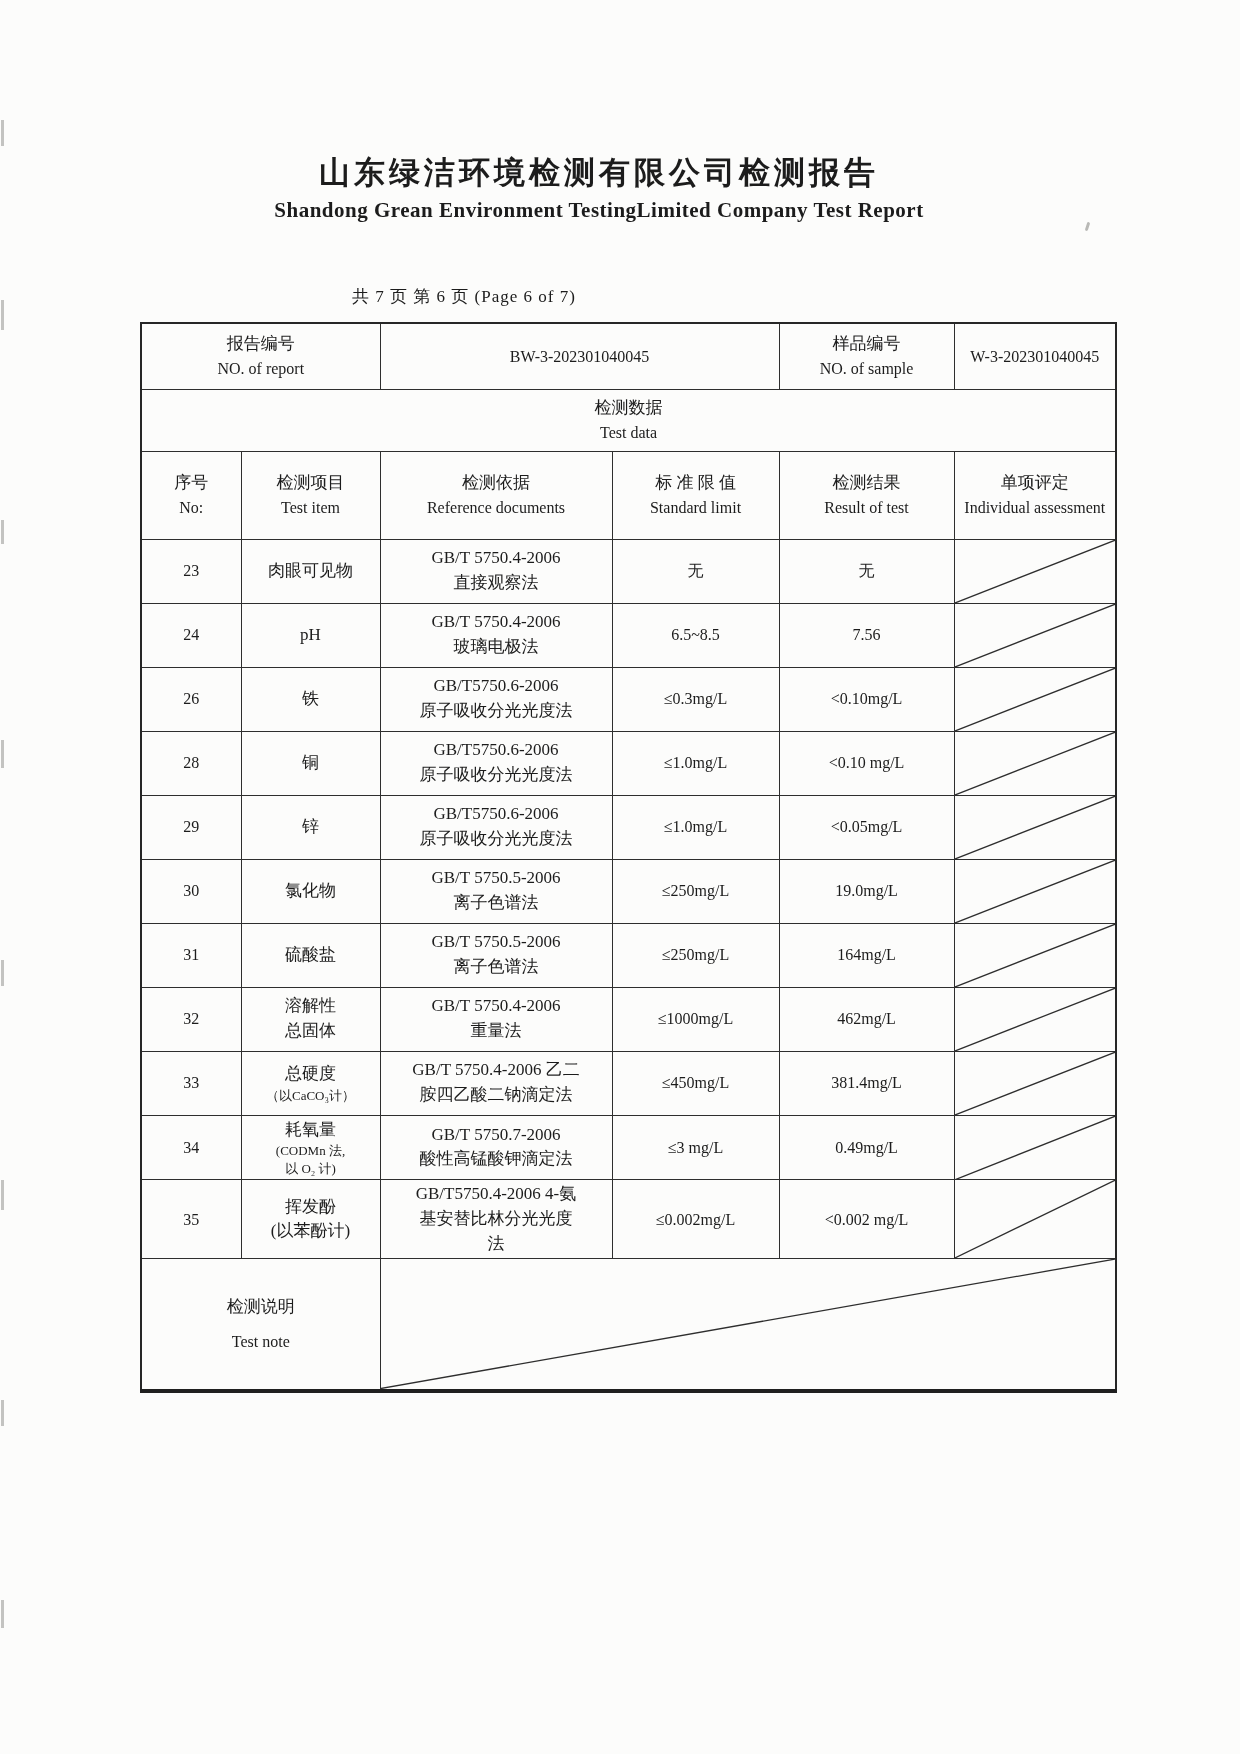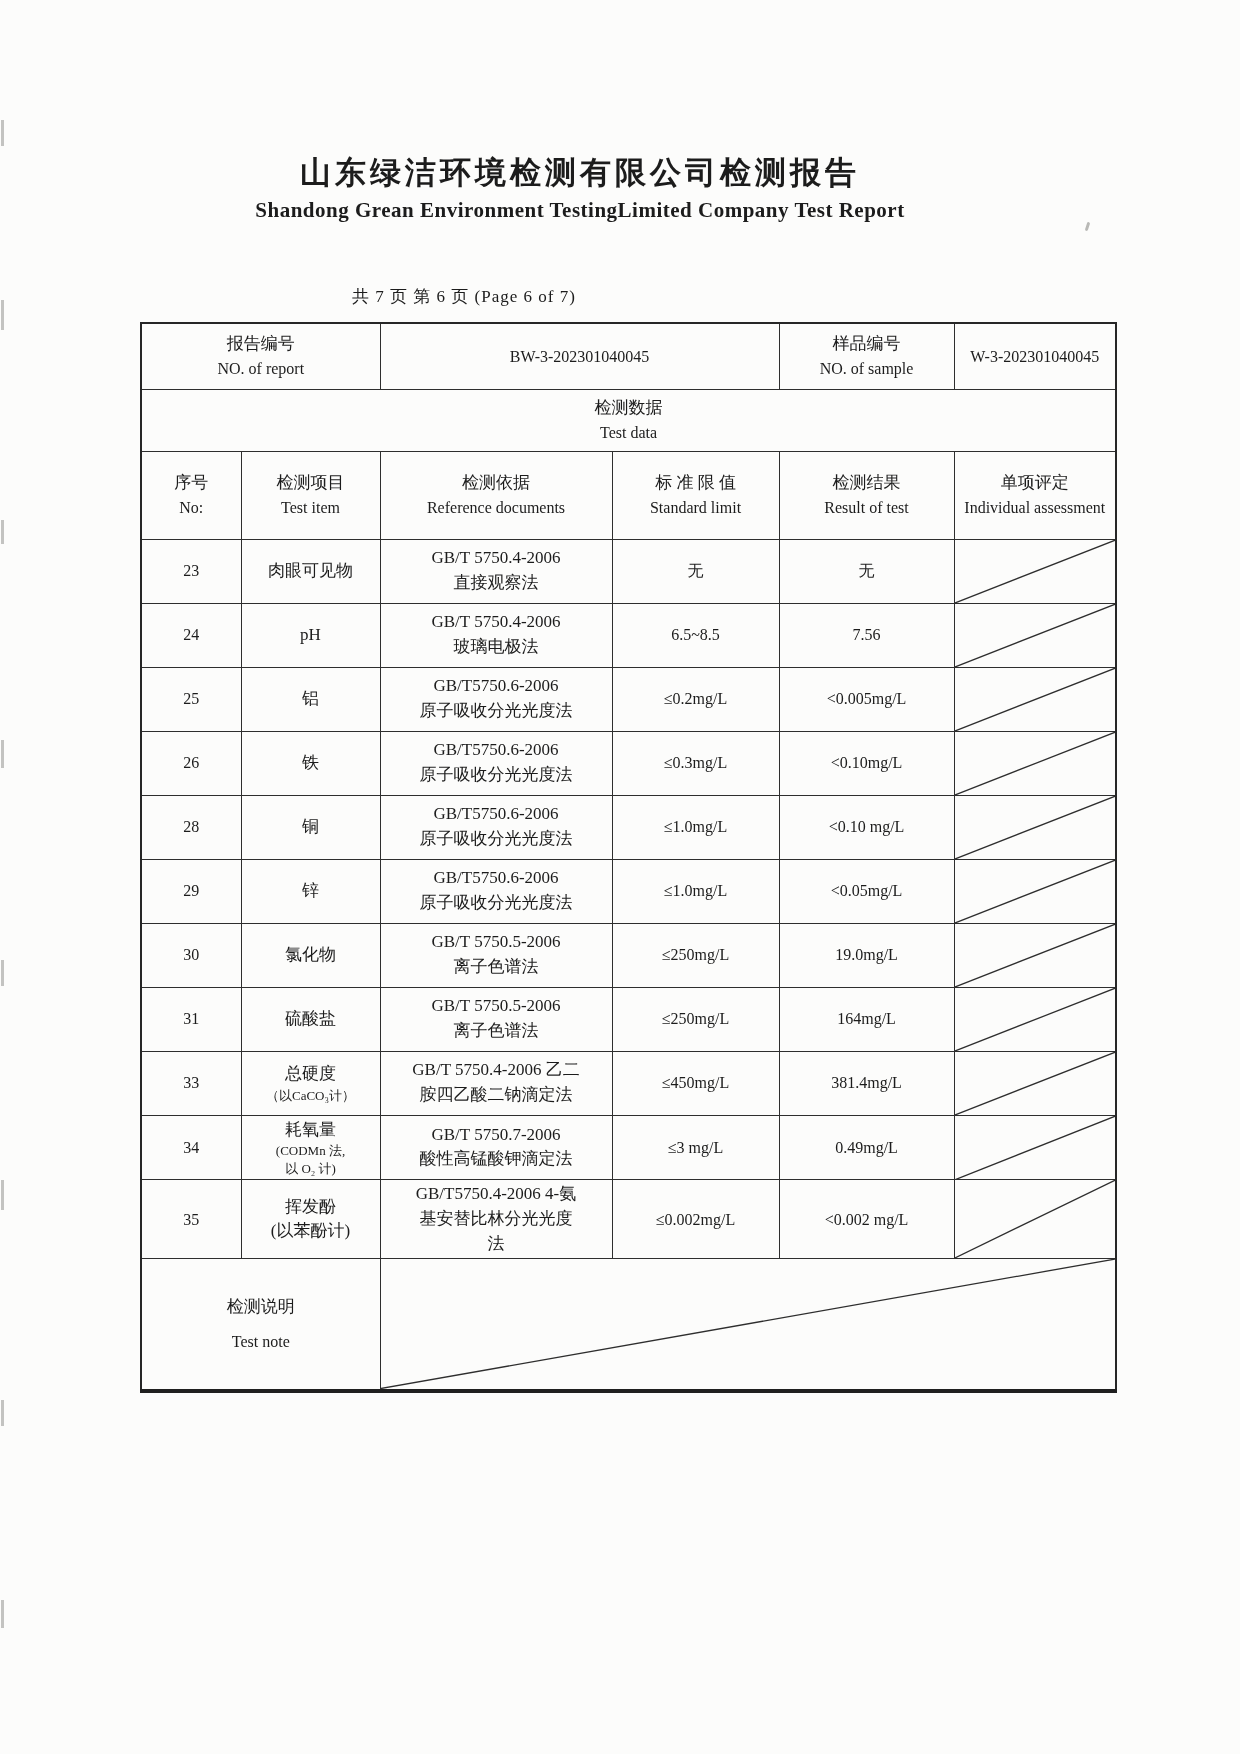--- a/index.html
+++ b/index.html
@@ -4,21 +4,21 @@
 <style>
   html,body { margin:0; padding:0; }
   body {
     width:1240px; height:1754px;
     background:#fcfcfb;
     font-family:"Liberation Serif","DejaVu Serif",serif;
     color:#1c1c1c;
     position:relative;
     overflow:hidden;
   }
-  .doc-header { position:absolute; top:152px; left:0; width:1160px; text-align:center; }
+  .doc-header { position:absolute; top:152px; left:0; width:1160px; text-align:center;padding-left:19px; }
   .title-zh { font-size:31px; font-weight:bold; letter-spacing:4px; }
   .title-en { font-size:21px; font-weight:bold; margin-top:4px; letter-spacing:0.5px; }
   .doc-code { font-size:17px; margin-top:9px; }
   .page-indicator { position:absolute; top:285px; left:0; width:928px; text-align:center; font-size:17px; letter-spacing:1px; }
 
   table.report-table {
     position:absolute; top:322px; left:140px; width:975px;
     border-collapse:collapse; table-layout:fixed;
     border:2px solid #262626;
     border-bottom:4px solid #1f1f1f;
@@ -152,80 +152,63 @@
         </td>
         <td class="val-line">6.5~8.5</td>
         <td class="val-line">7.56</td>
         <td class="slash-cell">
           <svg viewBox="0 0 100 100" preserveAspectRatio="none">
             <line x1="0" y1="100" x2="100" y2="0" stroke="#2e2e2e" stroke-width="1.3" vector-effect="non-scaling-stroke"></line>
           </svg>
         </td>
       </tr>
       <tr style="height: 64px;">
-        <td>25</td>
-        <td>
-          <div class="zh-line">铝</div>
+        <td>26</td>
+        <td>
+          <div class="zh-line">铁</div>
         </td>
         <td>
           <div class="zh-line">GB/T5750.6-2006</div>
           <div class="zh-line">原子吸收分光光度法</div>
         </td>
-        <td class="val-line">≤0.2mg/L</td>
-        <td class="val-line">&lt;0.005mg/L</td>
-        <td class="slash-cell">
-          <svg viewBox="0 0 100 100" preserveAspectRatio="none">
-            <line x1="0" y1="100" x2="100" y2="0" stroke="#2e2e2e" stroke-width="1.3" vector-effect="non-scaling-stroke"></line>
-          </svg>
-        </td>
-      </tr>
-      <tr style="height: 64px;">
-        <td>26</td>
-        <td>
-          <div class="zh-line">铁</div>
+        <td class="val-line">≤0.3mg/L</td>
+        <td class="val-line">&lt;0.10mg/L</td>
+        <td class="slash-cell">
+          <svg viewBox="0 0 100 100" preserveAspectRatio="none">
+            <line x1="0" y1="100" x2="100" y2="0" stroke="#2e2e2e" stroke-width="1.3" vector-effect="non-scaling-stroke"></line>
+          </svg>
+        </td>
+      </tr>
+      <tr style="height: 64px;">
+        <td>28</td>
+        <td>
+          <div class="zh-line">铜</div>
         </td>
         <td>
           <div class="zh-line">GB/T5750.6-2006</div>
           <div class="zh-line">原子吸收分光光度法</div>
         </td>
-        <td class="val-line">≤0.3mg/L</td>
-        <td class="val-line">&lt;0.10mg/L</td>
-        <td class="slash-cell">
-          <svg viewBox="0 0 100 100" preserveAspectRatio="none">
-            <line x1="0" y1="100" x2="100" y2="0" stroke="#2e2e2e" stroke-width="1.3" vector-effect="non-scaling-stroke"></line>
-          </svg>
-        </td>
-      </tr>
-      <tr style="height: 64px;">
-        <td>28</td>
-        <td>
-          <div class="zh-line">铜</div>
+        <td class="val-line">≤1.0mg/L</td>
+        <td class="val-line">&lt;0.10 mg/L</td>
+        <td class="slash-cell">
+          <svg viewBox="0 0 100 100" preserveAspectRatio="none">
+            <line x1="0" y1="100" x2="100" y2="0" stroke="#2e2e2e" stroke-width="1.3" vector-effect="non-scaling-stroke"></line>
+          </svg>
+        </td>
+      </tr>
+      <tr style="height: 64px;">
+        <td>29</td>
+        <td>
+          <div class="zh-line">锌</div>
         </td>
         <td>
           <div class="zh-line">GB/T5750.6-2006</div>
           <div class="zh-line">原子吸收分光光度法</div>
         </td>
         <td class="val-line">≤1.0mg/L</td>
-        <td class="val-line">&lt;0.10 mg/L</td>
-        <td class="slash-cell">
-          <svg viewBox="0 0 100 100" preserveAspectRatio="none">
-            <line x1="0" y1="100" x2="100" y2="0" stroke="#2e2e2e" stroke-width="1.3" vector-effect="non-scaling-stroke"></line>
-          </svg>
-        </td>
-      </tr>
-      <tr style="height: 64px;">
-        <td>29</td>
-        <td>
-          <div class="zh-line">锌</div>
-        </td>
-        <td>
-          <div class="zh-line">GB/T5750.6-2006</div>
-          <div class="zh-line">原子吸收分光光度法</div>
-        </td>
-        <td class="val-line">≤1.0mg/L</td>
         <td class="val-line">&lt;0.05mg/L</td>
         <td class="slash-cell">
           <svg viewBox="0 0 100 100" preserveAspectRatio="none">
             <line x1="0" y1="100" x2="100" y2="0" stroke="#2e2e2e" stroke-width="1.3" vector-effect="non-scaling-stroke"></line>
           </svg>
         </td>
       </tr>
       <tr style="height: 64px; padding-left: 46px;">
         <td>30</td>
         <td>
@@ -247,20 +230,38 @@
         <td>31</td>
         <td>
           <div class="zh-line">硫酸盐</div>
         </td>
         <td>
           <div class="zh-line">GB/T 5750.5-2006</div>
           <div class="zh-line">离子色谱法</div>
         </td>
         <td class="val-line">≤250mg/L</td>
         <td class="val-line">164mg/L</td>
+        <td class="slash-cell">
+          <svg viewBox="0 0 100 100" preserveAspectRatio="none">
+            <line x1="0" y1="100" x2="100" y2="0" stroke="#2e2e2e" stroke-width="1.3" vector-effect="non-scaling-stroke"></line>
+          </svg>
+        </td>
+      </tr>
+      <tr style="height: 64px;">
+        <td>32</td>
+        <td>
+          <div class="zh-line">溶解性</div>
+          <div class="zh-line">总固体</div>
+        </td>
+        <td>
+          <div class="zh-line">GB/T 5750.4-2006</div>
+          <div class="zh-line">重量法</div>
+        </td>
+        <td class="val-line">≤1000mg/L</td>
+        <td class="val-line">462mg/L</td>
         <td class="slash-cell">
           <svg viewBox="0 0 100 100" preserveAspectRatio="none">
             <line x1="0" y1="100" x2="100" y2="0" stroke="#2e2e2e" stroke-width="1.3" vector-effect="non-scaling-stroke"></line>
           </svg>
         </td>
       </tr>
       <tr style="height: 64px; padding-left: 39px;">
         <td>33</td>
         <td>
           <div class="zh-line">总硬度</div>

